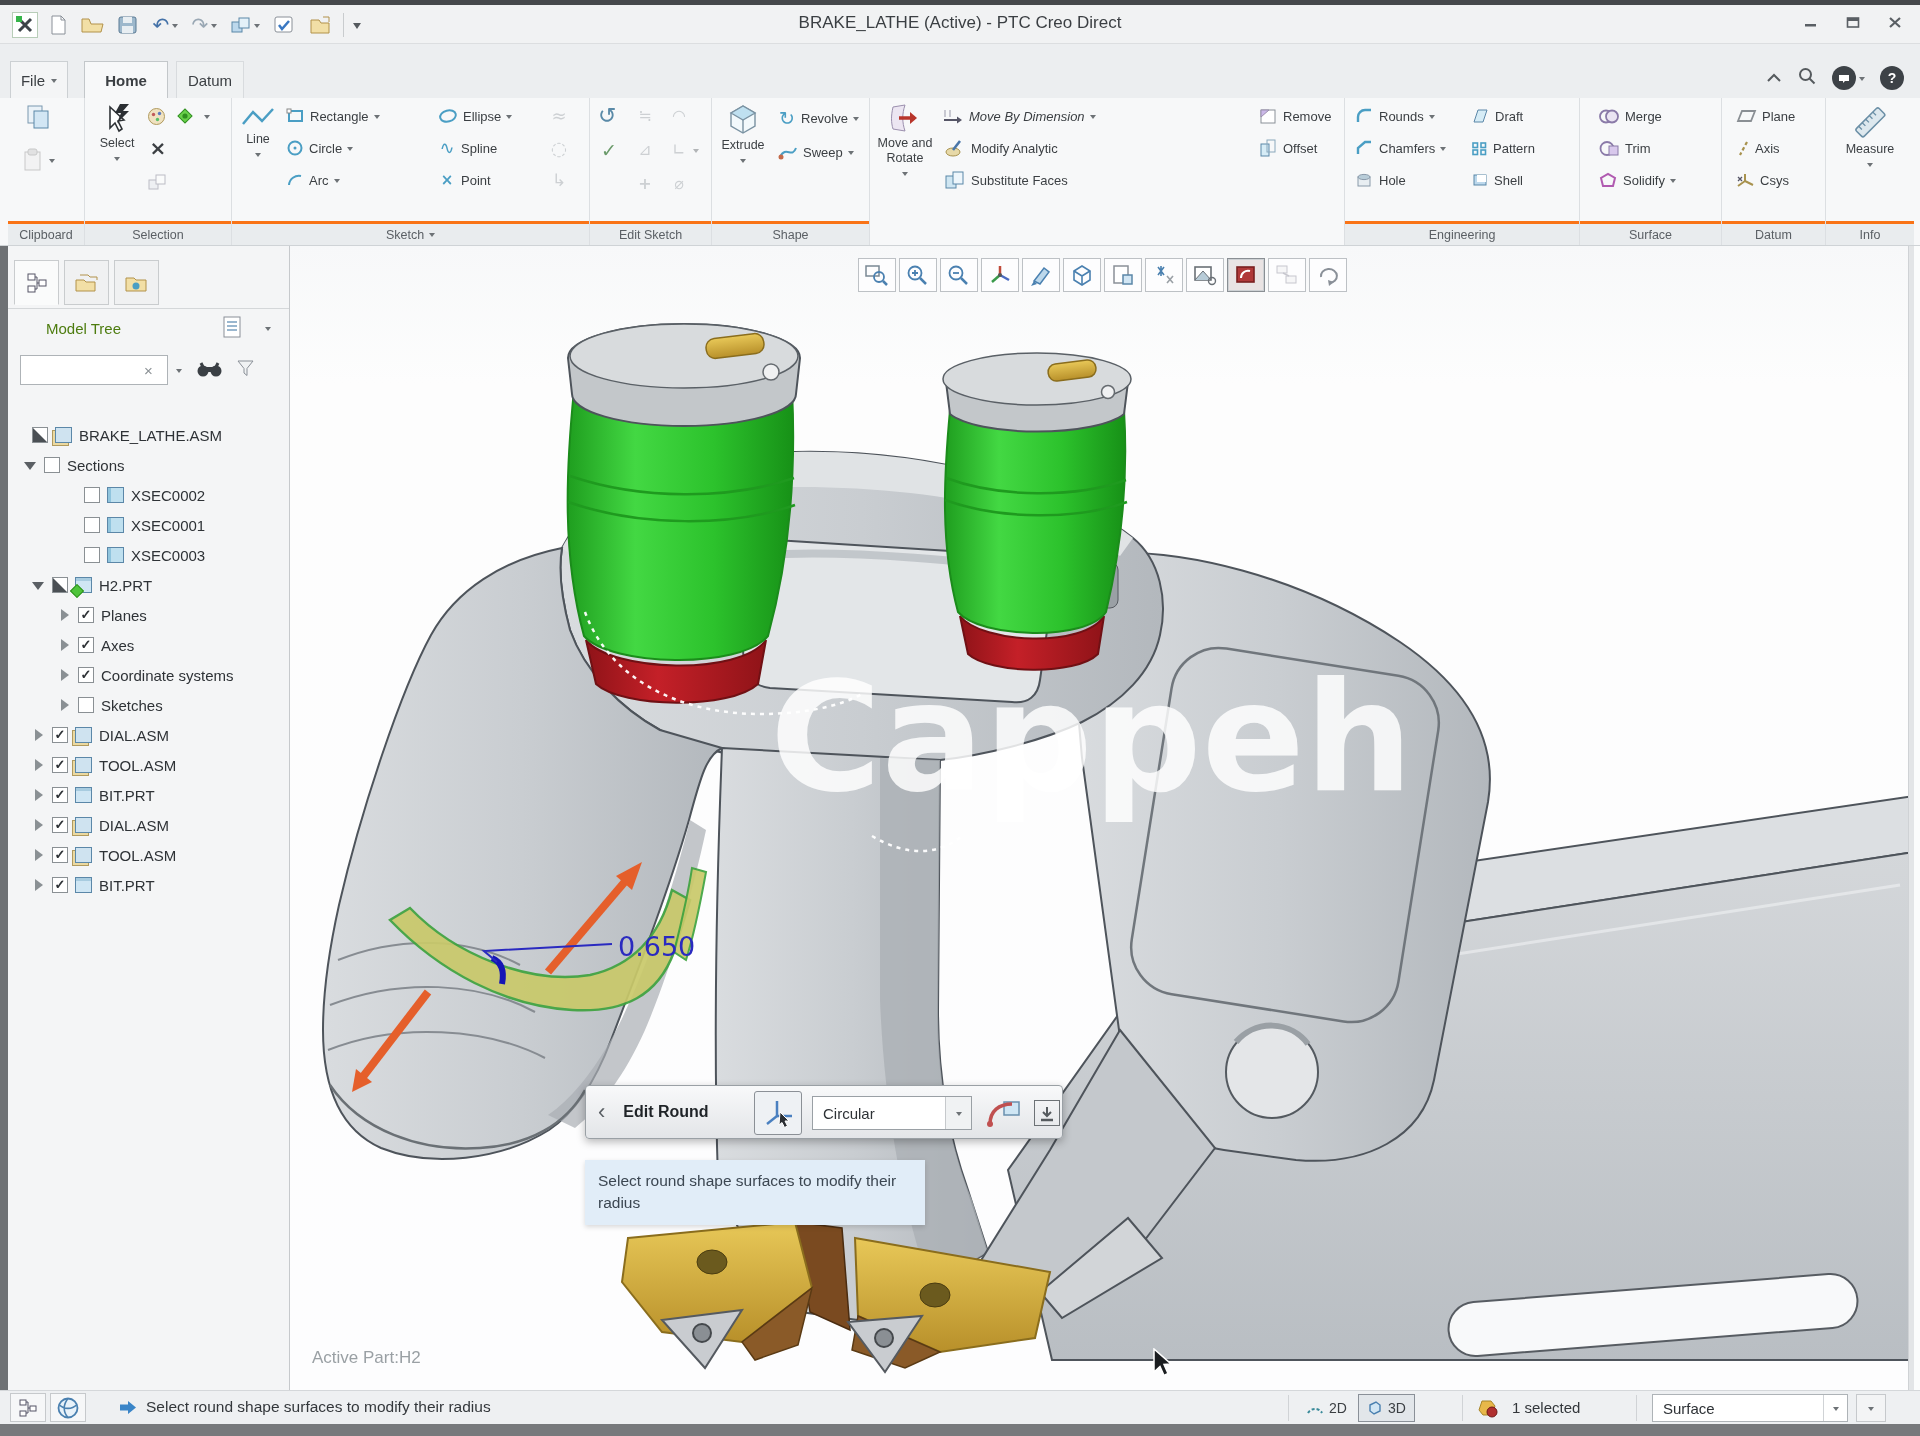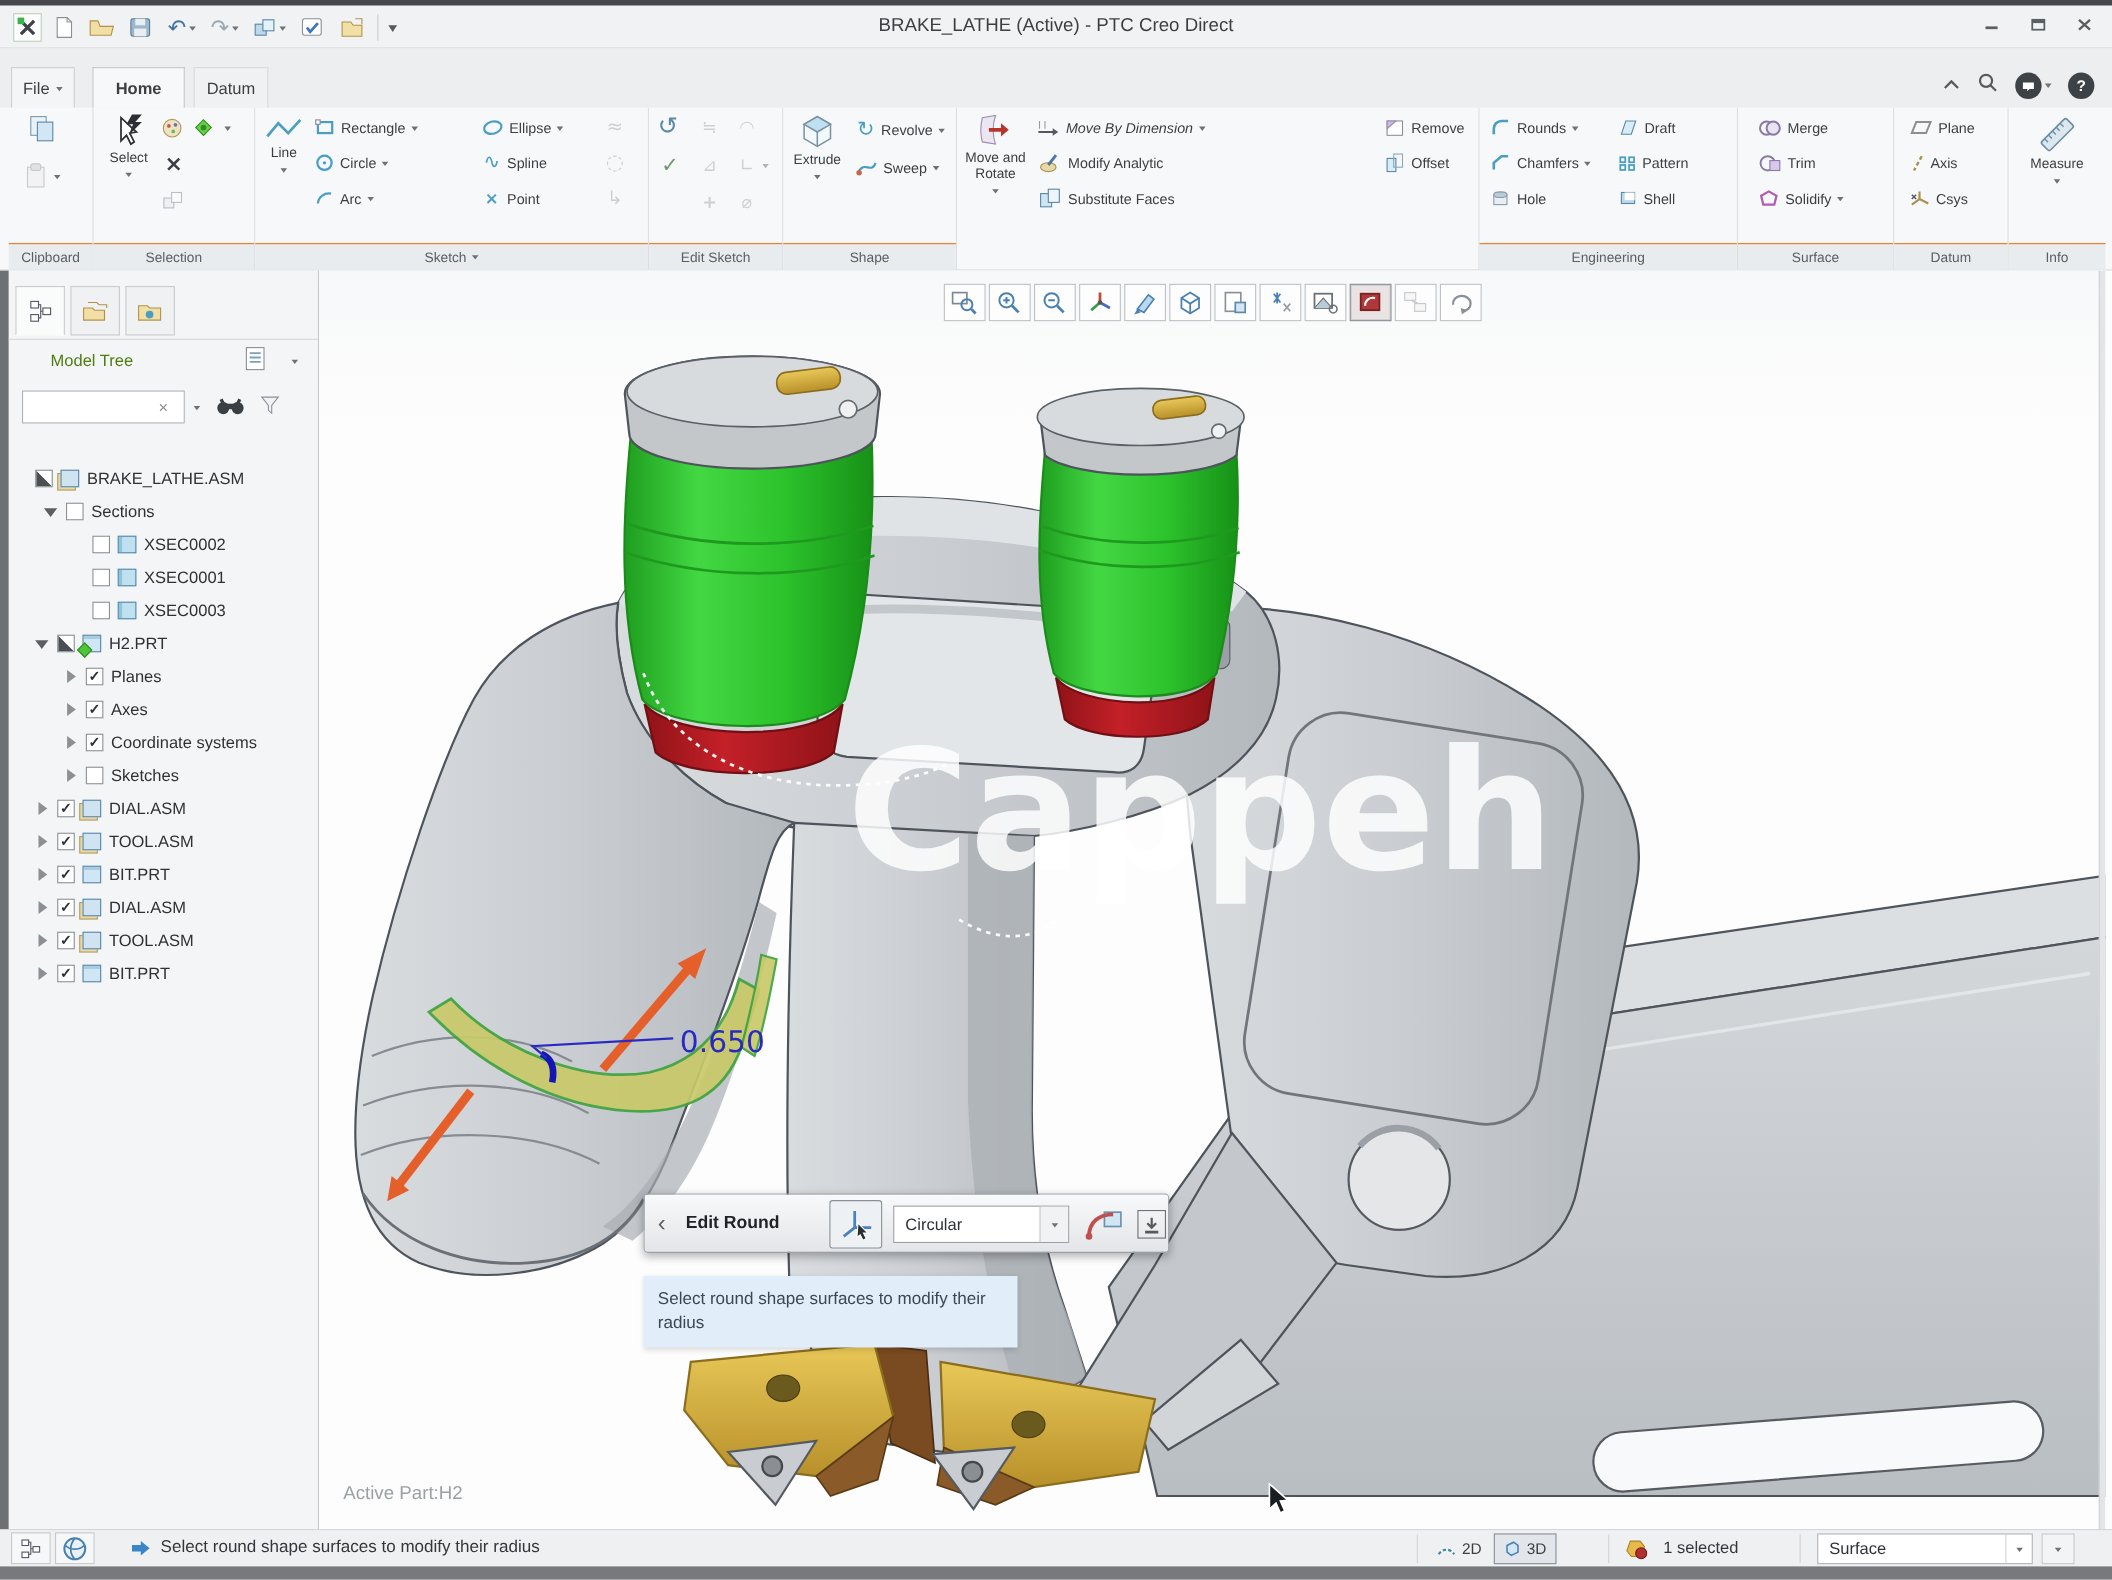--- a/index.html
+++ b/index.html
@@ -25,21 +25,21 @@
   .tab-file { left:10px; width:58px; background:#f4f5f6; border:1px solid #ccd0d3; border-bottom:none; }
   .tab-home { left:84px; width:84px; background:#f7f8f9; border:1px solid #c3c7ca; border-bottom:none; font-weight:bold; }
   .tab-view { left:176px; width:68px; background:#eff1f2; border:1px solid #d8dbde; border-bottom:none; }
   .tr-icons { position:absolute; right:16px; bottom:8px; display:flex; gap:15px; align-items:center; }
   .circ { width:24px; height:24px; border-radius:50%; background:#3d4247; color:#fff; display:flex; align-items:center; justify-content:center; font-size:14px; font-weight:bold; }
 
   
   .ribbon { position:absolute; top:98px; left:0; right:0; height:148px; background:#f7f8f9; border-bottom:1px solid #cfd3d6; }
   .rgroup { position:absolute; top:0; bottom:0; border-right:1px solid #dcdfe2; display:flex; flex-direction:column; }
   .rgc { flex:1; position:relative; }
-  .rgl { height:24px; background:#e9ecee; border-top:1px solid #f97316; display:flex; align-items:center; justify-content:center; gap:5px; font-size:12.5px; color:#5a5f64; }
+  .rgl { height:24px; background:#e9ecee; border-top:3px solid #f97316; display:flex; align-items:center; justify-content:center; gap:5px; font-size:12.5px; color:#5a5f64; }
   .bb { position:absolute; display:flex; flex-direction:column; align-items:center; gap:2px; font-size:12.5px; color:#3b3f43; text-align:center; line-height:1.2; }
   .sb { position:absolute; display:flex; align-items:center; gap:5px; height:28px; font-size:13px; color:#3b3f43; white-space:nowrap; }
   .ic { font-family:"Dej aVu Sans","DejaVu Sans",sans-serif; font-size:16px; line-height:1; color:#4a9ec4; width:18px; text-align:center; display:inline-block; }
   .icg { color:#a4aaaf; }
   .gray-dim { opacity:.5; }
 
   
   .main { position:absolute; top:246px; left:0; right:0; bottom:46px; background:#fbfcfc; }
   .lstrip { position:absolute; left:0; top:0; width:8px; bottom:0; background:#6e7174; }
   .panel { position:absolute; left:8px; top:0; width:282px; bottom:0; background:#f4f5f6; border-right:1px solid #c6c9cc; }
@@ -624,21 +624,21 @@
               <path d="M3,3 h15 l-6,7.5 v7 l-3,-2.5 v-4.5 z" fill="#f0f2f3" stroke="#8a9098"></path>
             </svg></span>
       </div>
 
       <div class="tree">
           <div class="trow" style="padding-left: 24px;">
             <span class="tcb mixed"></span>
             <span class="ticon asm"></span>
             <span class="tlabel">BRAKE_LATHE.ASM</span>
           </div>
-          <div class="trow" style="padding-left: 32px;">
+          <div class="trow" style="padding-left: 16px;">
             <span class="tarr down"></span>
             <span class="tcb unchecked"></span>
             <span class="tlabel">Sections</span>
           </div>
           <div class="trow" style="padding-left: 76px;">
             <span class="tcb unchecked"></span>
             <span class="ticon xsec"></span>
             <span class="tlabel">XSEC0002</span>
           </div>
           <div class="trow" style="padding-left: 76px;">

